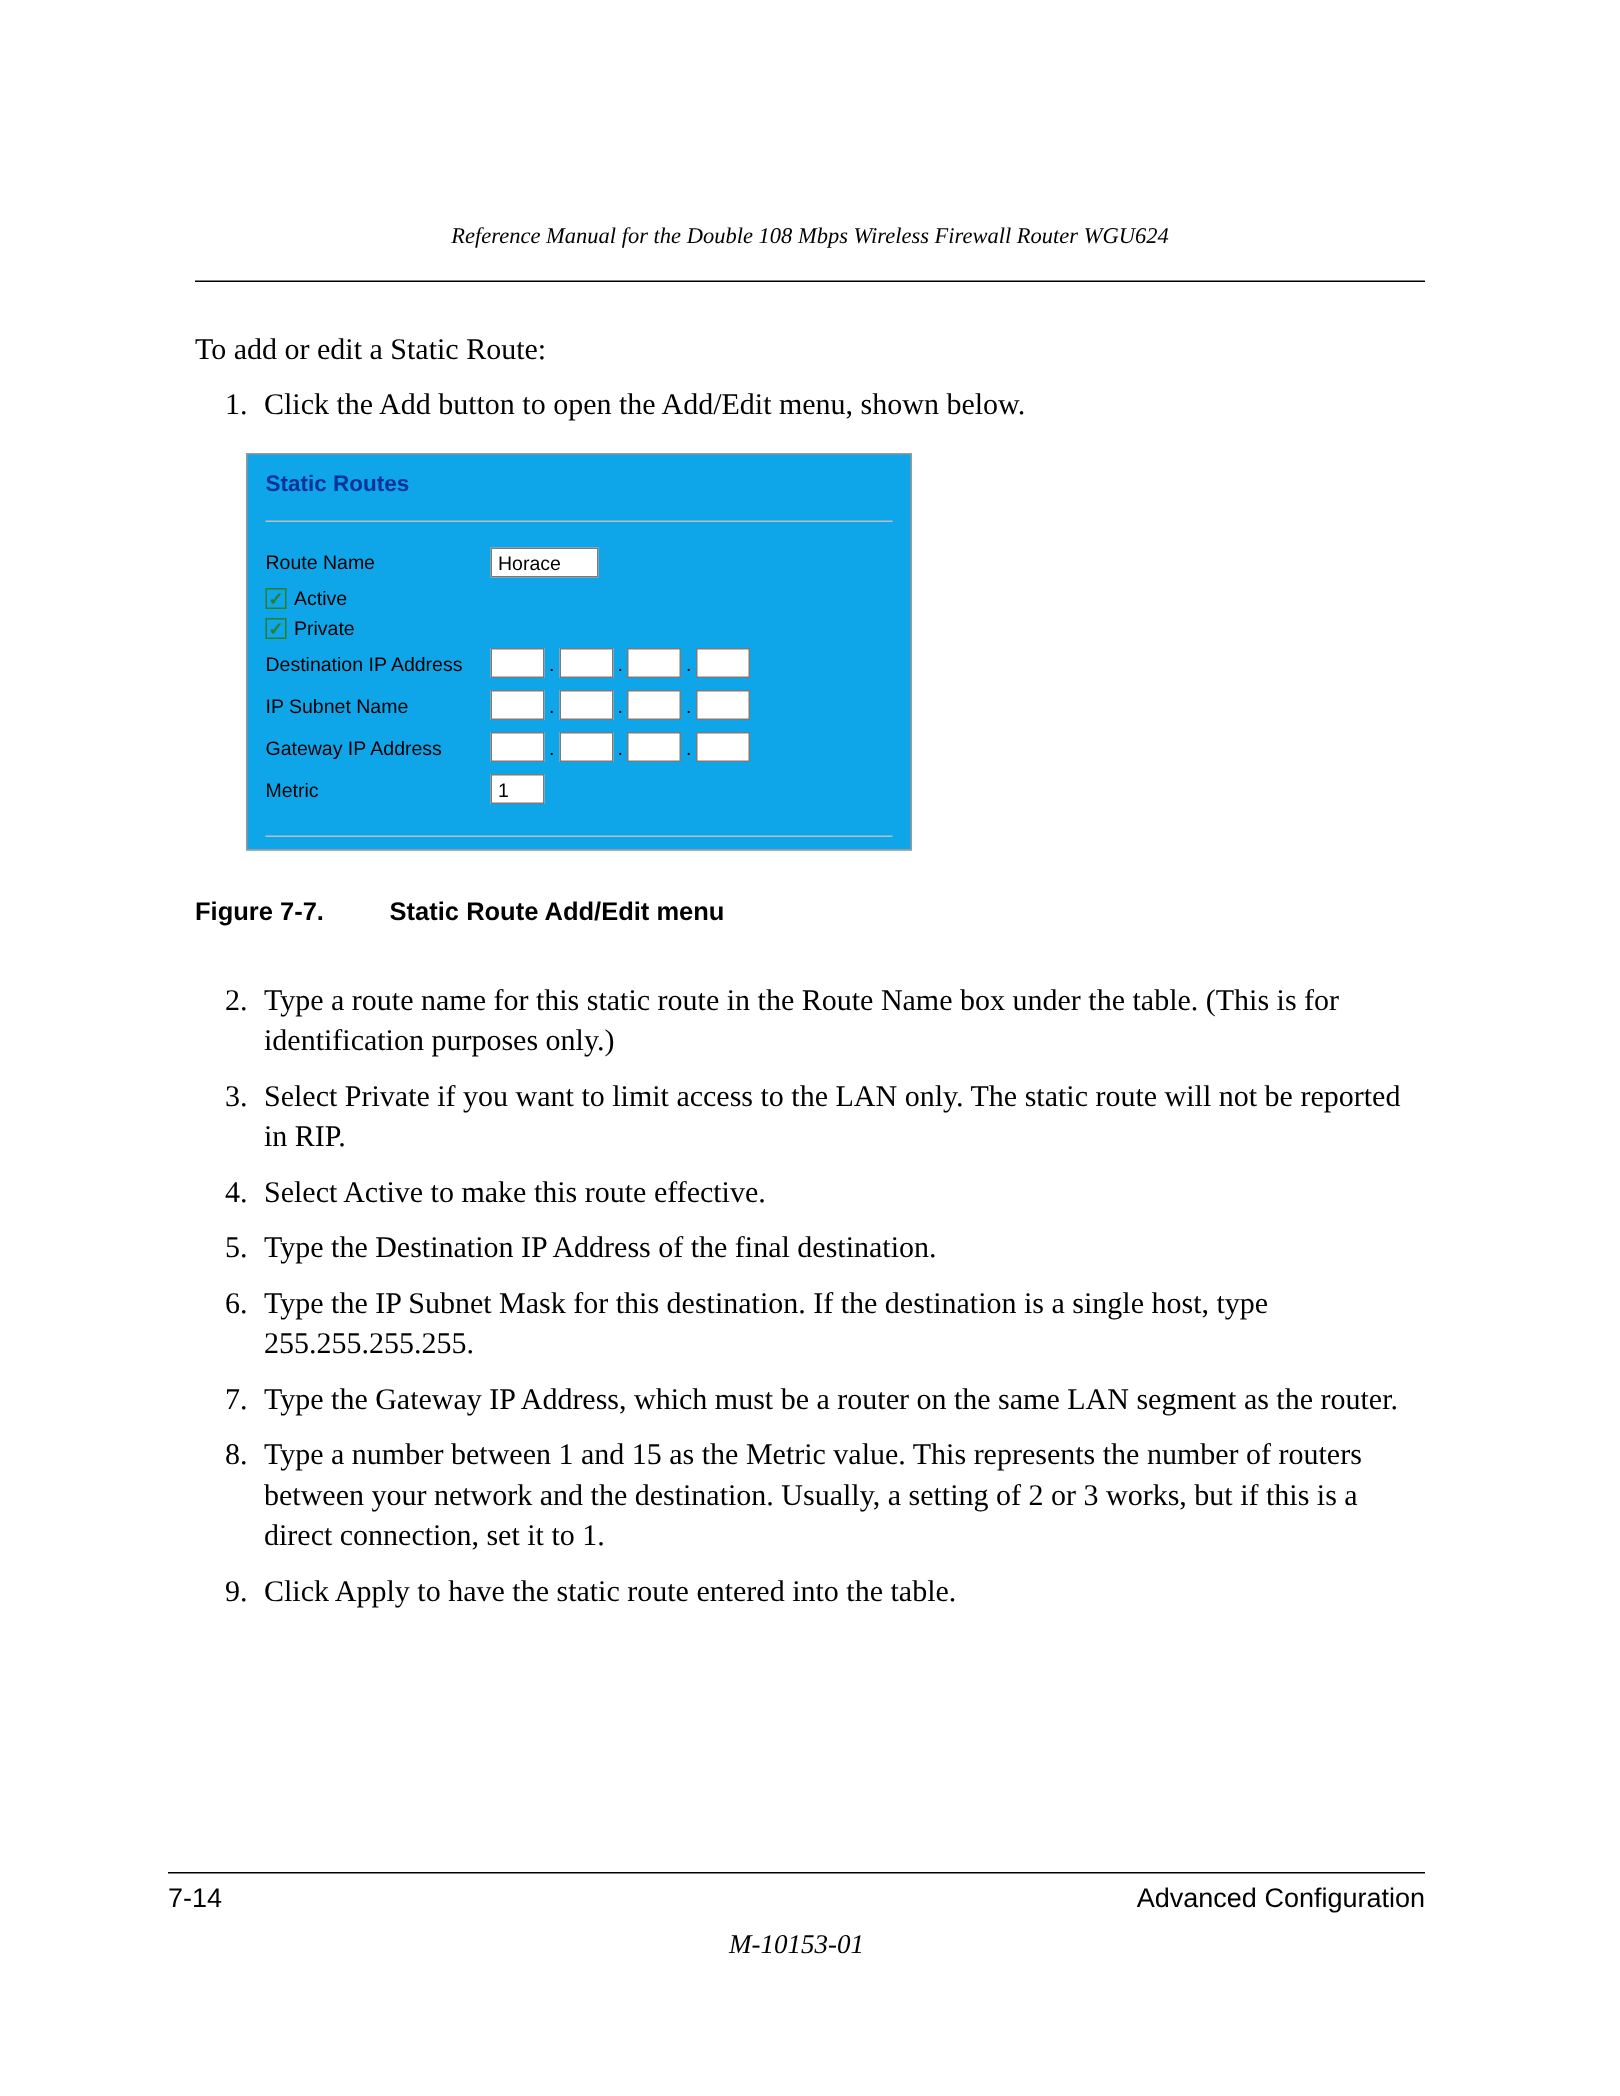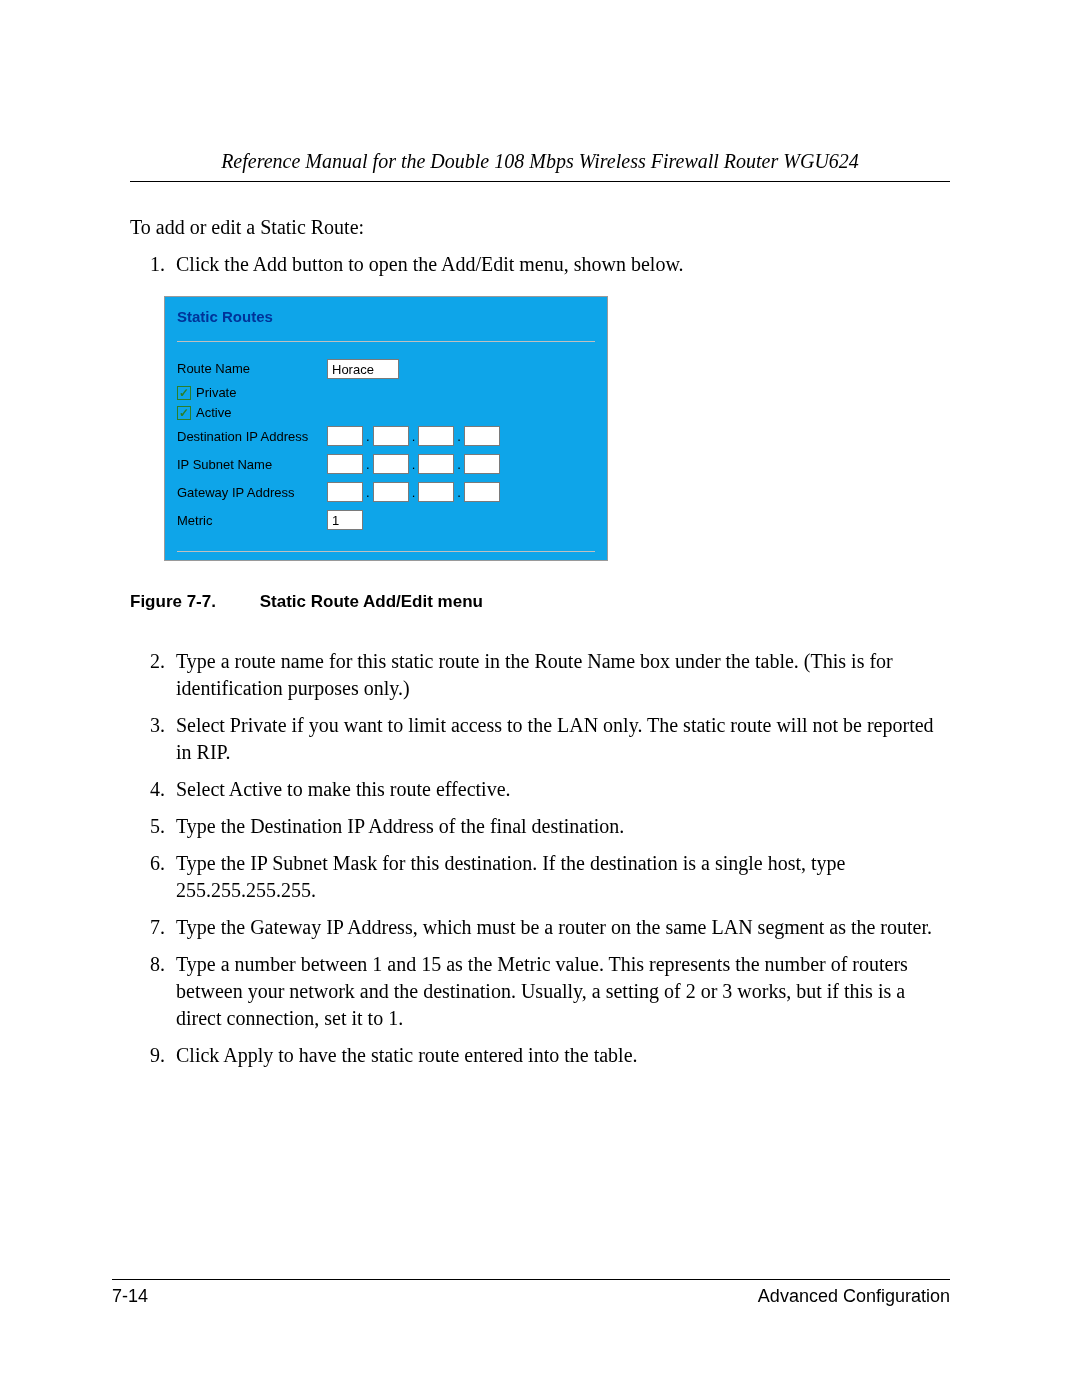--- a/index.html
+++ b/index.html
@@ -11,23 +11,23 @@
   }
   .page {
     width: 1080px;
     height: 1397px;
     position: relative;
     box-sizing: border-box;
     padding: 150px 130px 0 130px;
   }
   .running-header {
     font-style: italic;
-    font-size: 20px;
+    font-size: 15px;
     text-align: center;
-    padding-bottom: 8px;
+    padding-bottom: 20px;
     border-bottom: 1.5px solid #000;
     margin-bottom: 32px;
   }
   .body-text {
     font-size: 20px;
     line-height: 1.35;
   }
   .intro {
     margin: 0 0 10px 0;
   }
@@ -188,26 +188,26 @@
         <hr class="sep">
         <div class="dialog-body">
 
           <div class="row">
             <span class="lbl">Route Name</span>
             <input class="txt-in name" value="Horace" style="">
           </div>
 
           <div class="chk-row">
             <span class="chk checked"></span>
-            <span>Private</span>
+            <span>Active</span>
           </div>
 
           <div class="chk-row">
             <span class="chk checked"></span>
-            <span>Active</span>
+            <span>Private</span>
           </div>
 
           <div class="row">
             <span class="lbl">Destination IP Address</span>
             <span class="ip-group">
               <input class="txt-in oct" value="134" style="">
                 <span class="dot">.</span>
               <input class="txt-in oct" value="177" style="">
                 <span class="dot">.</span>
               <input class="txt-in oct" value="1" style="">
@@ -269,15 +269,16 @@
     </ol>
 
   </div>
 
   <div class="footer">
     <hr>
     <div class="footer-row">
       <span>7-14</span>
       <span>Advanced Configuration</span>
     </div>
+    <div class="doc-num">M-10153-01</div>
   </div>
 
 </div>
 
 </body></html>

